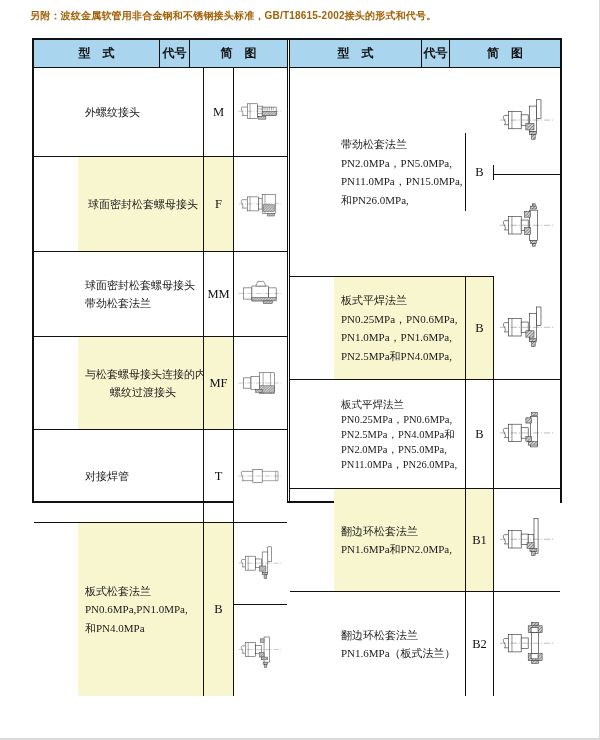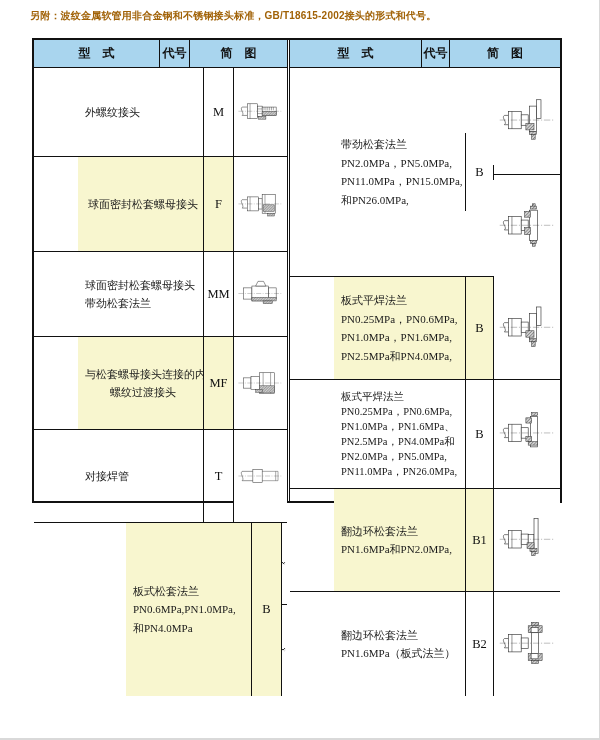--- a/index.html
+++ b/index.html
@@ -176,21 +176,21 @@
                   <rect x="34" y="24" width="20" height="28" fill="#fff" stroke="#333" stroke-width="1.1"></rect>
                   <line x1="54" y1="28" x2="88" y2="28" stroke="#333" stroke-width="0.9"></line>
                   <line x1="54" y1="48" x2="88" y2="48" stroke="#333" stroke-width="0.9"></line>
                   <line x1="88" y1="28" x2="88" y2="48" stroke="#333" stroke-width="0.9"></line>
                   <line x1="83" y1="28" x2="83" y2="48" stroke="#333" stroke-width="0.9"></line>
                   <line x1="3" y1="38" x2="97" y2="38" stroke="#444" stroke-width="0.6" stroke-dasharray="11 3 2 3"></line>
                 </svg>
               </div>
             </div>
           </div>
-          <div class="trow" style="height: 173px; margin-left: 48px;">
+          <div class="trow" style="height: 173px;">
             <div class="cell type hl">
               <div>板式松套法兰</div>
               <div>PN0.6MPa,PN1.0MPa,</div>
               <div>和PN4.0MPa</div>
             </div>
             <div class="cell code hl">B</div>
             <div class="cell diag">
               <div class="sub split" style="flex: 0 0 82px;">
                 <svg viewBox="0 0 100 78" preserveAspectRatio="xMidYMid meet">
     <defs>
@@ -327,21 +327,20 @@
                   <rect x="58" y="63" width="6" height="8" fill="url(#hright10)" stroke="#333" stroke-width="0.9"></rect>
                   <line x1="3" y1="38" x2="97" y2="38" stroke="#444" stroke-width="0.6" stroke-dasharray="11 3 2 3"></line>
                 </svg>
               </div>
             </div>
           </div>
           <div class="trow" style="height: 109px;">
             <div class="cell type compact">
               <div>板式平焊法兰</div>
               <div>PN0.25MPa，PN0.6MPa,</div>
-              <div>PN1.0MPa，PN1.6MPa、</div>
               <div>PN2.5MPa，PN4.0MPa和</div>
               <div>PN2.0MPa，PN5.0MPa,</div>
               <div>PN11.0MPa，PN26.0MPa,</div>
             </div>
             <div class="cell code">B</div>
             <div class="cell diag">
               <div class="sub">
                 <svg viewBox="0 0 100 78" preserveAspectRatio="xMidYMid meet">
     <defs>
                     <pattern id="hright20" width="4" height="4" patternUnits="userSpaceOnUse" patternTransform="rotate(45)">

